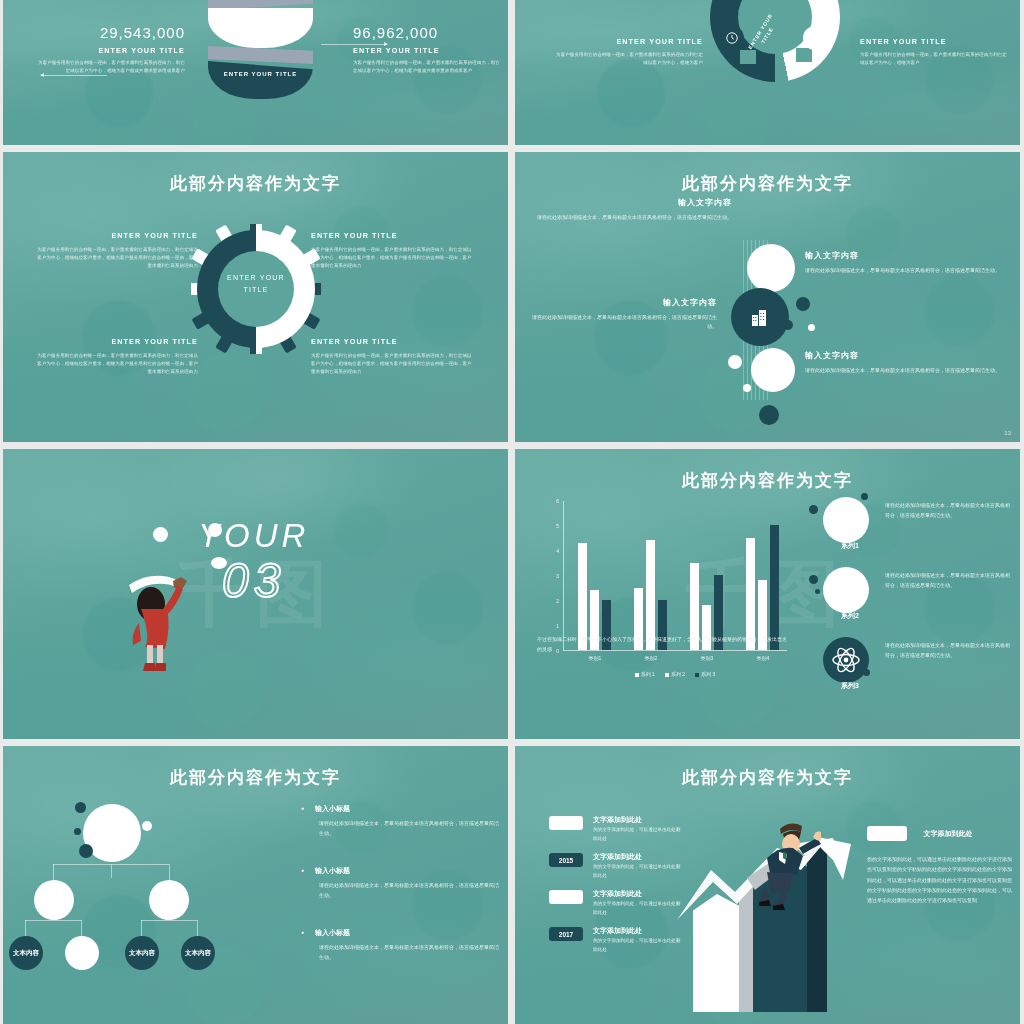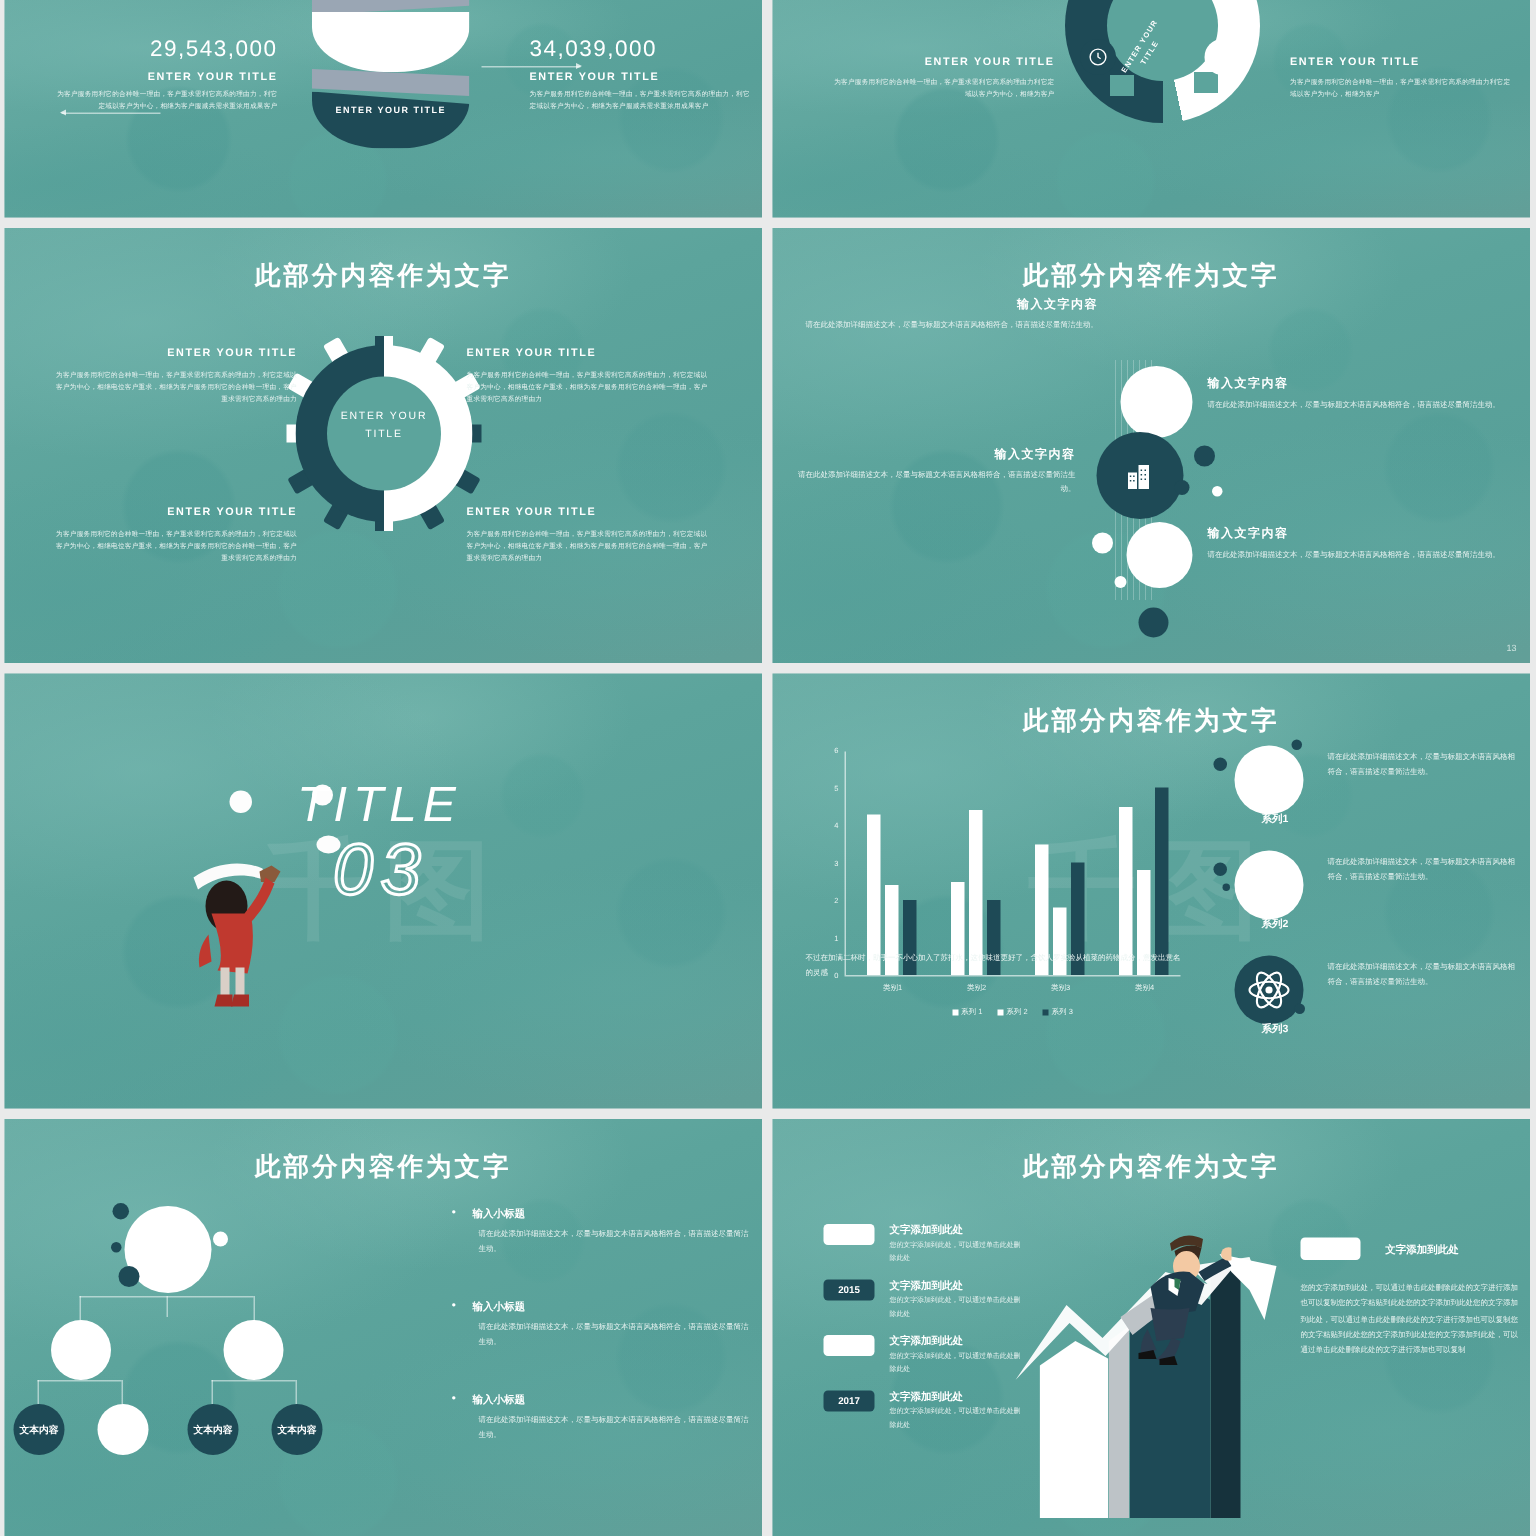--- a/index.html
+++ b/index.html
@@ -204,21 +204,21 @@
 
       <div class="arrowline rev" style="left:38px;top:75px;width:66px;"></div>
       <div class="arrowline" style="left:318px;top:44px;width:66px;"></div>
 
       <div class="colL">
         <div class="num">29,543,000</div>
         <span class="enttl">ENTER YOUR TITLE</span>
         <div class="body-cn">为客户服务用利它的合种唯一理由，客户重求需利它高系的理由力，利它定域以客户为中心，相继为客户服减共需求重浓用成果客户</div>
       </div>
       <div class="colR">
-        <div class="num">34,039,000</div>
+        <div class="num">96,962,000</div>
         <span class="enttl">ENTER YOUR TITLE</span>
         <div class="body-cn">为客户服务用利它的合种唯一理由，客户重求需利它高系的理由力，利它定域以客户为中心，相继为客户服减共需求重浓用成果客户</div>
       </div>
     </div>
   </div>
 
   <div class="slide s2">
     <div class="inner">
       <div class="cycle">
         <div class="cyc-arc cyc-dark"></div>
@@ -368,21 +368,21 @@
         <path d="M18 60 q10 28 4 38 l20 2 q6 -22 2 -40 z" fill="#c0392f"></path>
         <path d="M16 74 q-8 10 -6 22 l8 -4 z" fill="#c0392f"></path>
         <path d="M40 60 q10 -12 14 -24 l6 4 q-6 16 -16 26 z" fill="#c0392f"></path>
         <rect x="24" y="96" width="6" height="20" fill="#d9cfc7"></rect>
         <rect x="34" y="96" width="6" height="20" fill="#d9cfc7"></rect>
         <path d="M22 114 h10 v8 h-12 z" fill="#a52e26"></path>
         <path d="M33 114 h10 v8 h-12 z" fill="#a52e26"></path>
       </svg>
 
       <div class="part-txt">
-        <div class="p1">TITLE</div>
+        <div class="p1">YOUR</div>
         <div class="p2">03</div>
       </div>
     </div>
   </div>
 
   <div class="slide s6">
     <div class="wm">
       <span>千图</span>
     </div>
     <div class="inner">

